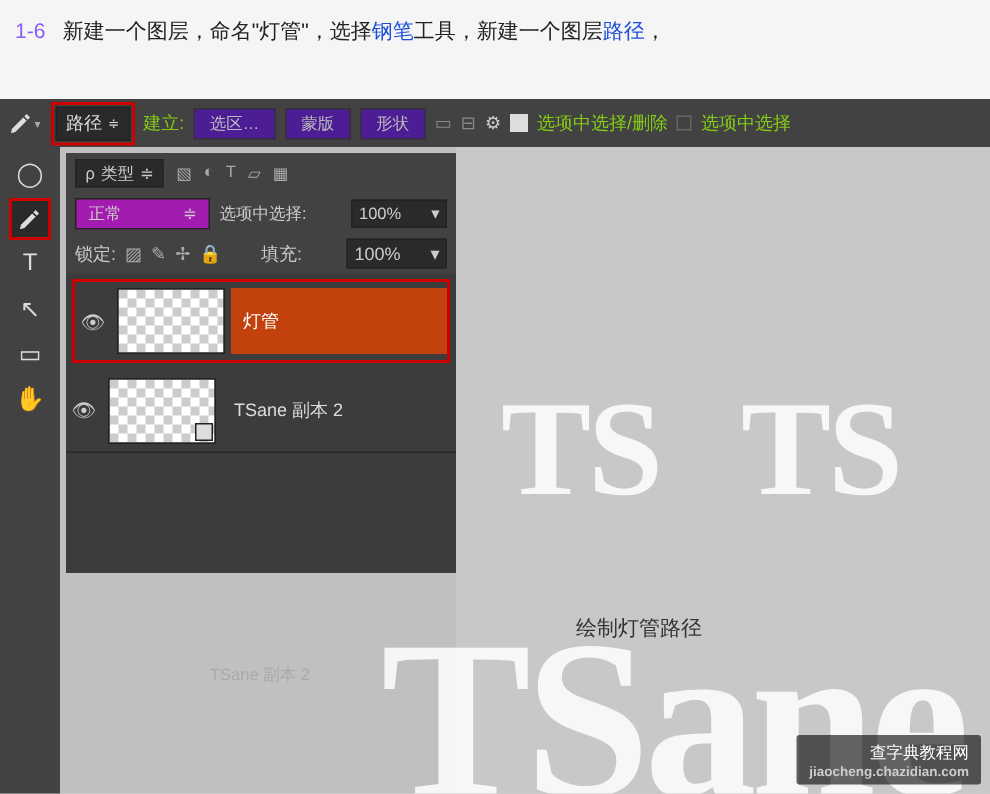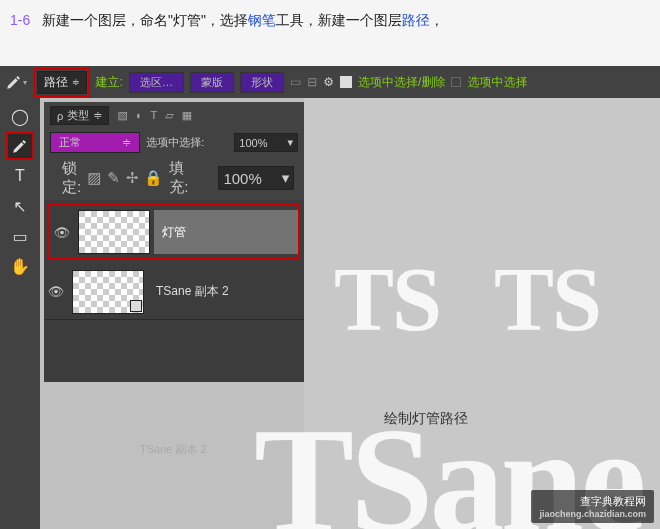--- a/index.html
+++ b/index.html
@@ -25,28 +25,28 @@
 .tool { width: 28px; height: 28px; display: flex; align-items: center; justify-content: center; color: #ddd; font-size: 16px; }
 .tool.redsel { border: 2px solid #c00; background: #2a2a2a; }
 
 .layers-panel { width: 260px; background: #424242; display: flex; flex-direction: column; margin: 4px 0 0 4px; height: 280px; }
 .layers-top { display: flex; align-items: center; padding: 4px 6px; gap: 8px; color: #ccc; font-size: 11px; }
 .filter-dd { background: #2a2a2a; border: 1px solid #222; padding: 1px 6px; display: flex; align-items: center; gap: 4px; }
 .filter-icons { display: flex; gap: 8px; color: #aaa; }
 .layers-row2 { display: flex; align-items: center; padding: 3px 6px; gap: 6px; color: #ccc; font-size: 11px; }
 .blend-dd { background: #a21caf; border: 1px solid #222; padding: 2px 8px; display: flex; align-items: center; gap: 4px; flex: 1; }
 .opac-dd { background: #2a2a2a; border: 1px solid #222; padding: 2px 4px; display: flex; align-items: flex-end; gap: 20px; margin-left: 24px; }
-.layers-row3 { display: flex; align-items: center; padding: 3px 18px; gap: 6px; color: #ccc; font-size: 15px; }
+.layers-row3 { display: flex; align-items: center; padding: 3px 6px; gap: 6px; color: #ccc; font-size: 12px; }
 .lock-icons { display: flex; gap: 6px; color: #aaa; }
 
 .layers-list { flex: 1; background: #3c3c3c; overflow: hidden; }
 .layer { display: flex; align-items: center; height: 56px; border-bottom: 1px solid #2a2a2a; }
 .eye { width: 24px; text-align: center; color: #ccc; font-size: 13px; }
 .thumb { width: 72px; height: 44px; background: repeating-conic-gradient(#fff 0 25%, #ccc 0 50%) 0 0/12px 12px; margin: 0 4px; border: 1px solid #222; }
-.layer.selected .lname { background: #737373; height: 44px; display: flex; align-items: center; padding: 0 8px; flex: 1; color: #fff; }
+.layer.selected .lname { background: #c2410c; height: 44px; display: flex; align-items: center; padding: 0 8px; flex: 1; color: #fff; }
 .layer.selected { border: 2px solid #c00; margin: 4px; }
 .layer .lname { padding: 0 8px; color: #ddd; font-size: 12px; flex: 1; }
 .thumb.txt { position: relative; background: repeating-conic-gradient(#fff 0 25%, #ccc 0 50%) 0 0/12px 12px; }
 .thumb.txt::after { content: ""; position: absolute; bottom: 1px; right: 1px; width: 10px; height: 10px; border: 1px solid #222; background: #ddd; }
 
 .canvas { flex: 1; position: relative; background: #c8c8c8; }
 .ghost-txt { position: absolute; font-family: Georgia, serif; font-weight: bold; color: rgba(255,255,255,0.85); }
 .gt1 { top: 150px; left: 30px; font-size: 90px; letter-spacing: -2px; }
 .gt2 { top: 150px; left: 190px; font-size: 90px; letter-spacing: -2px; }
 .gtbig { bottom: -30px; left: -50px; font-size: 150px; letter-spacing: -4px; }

